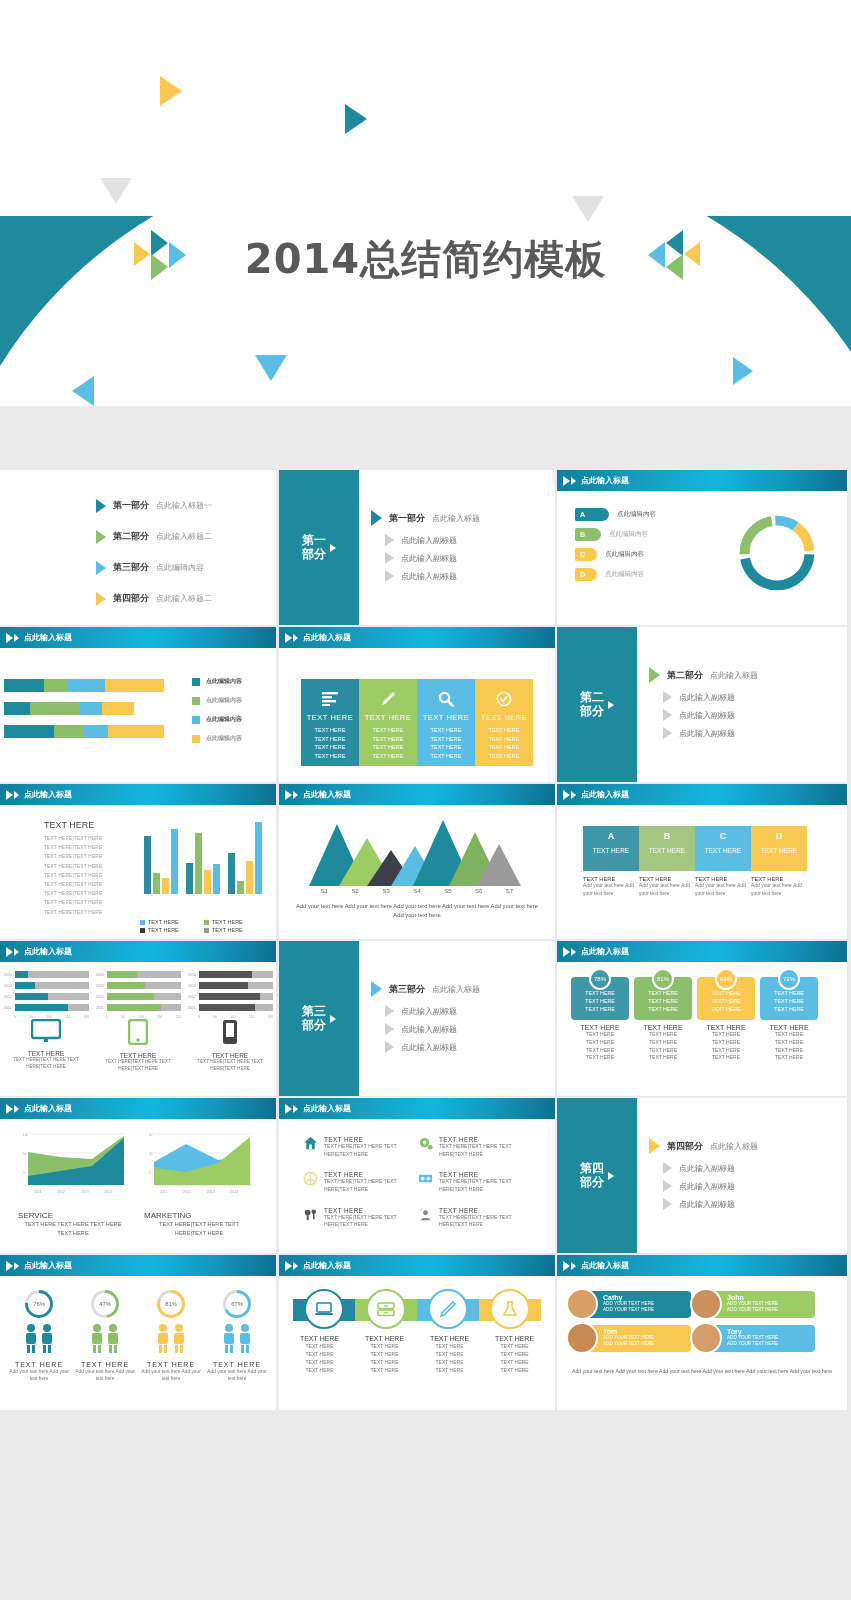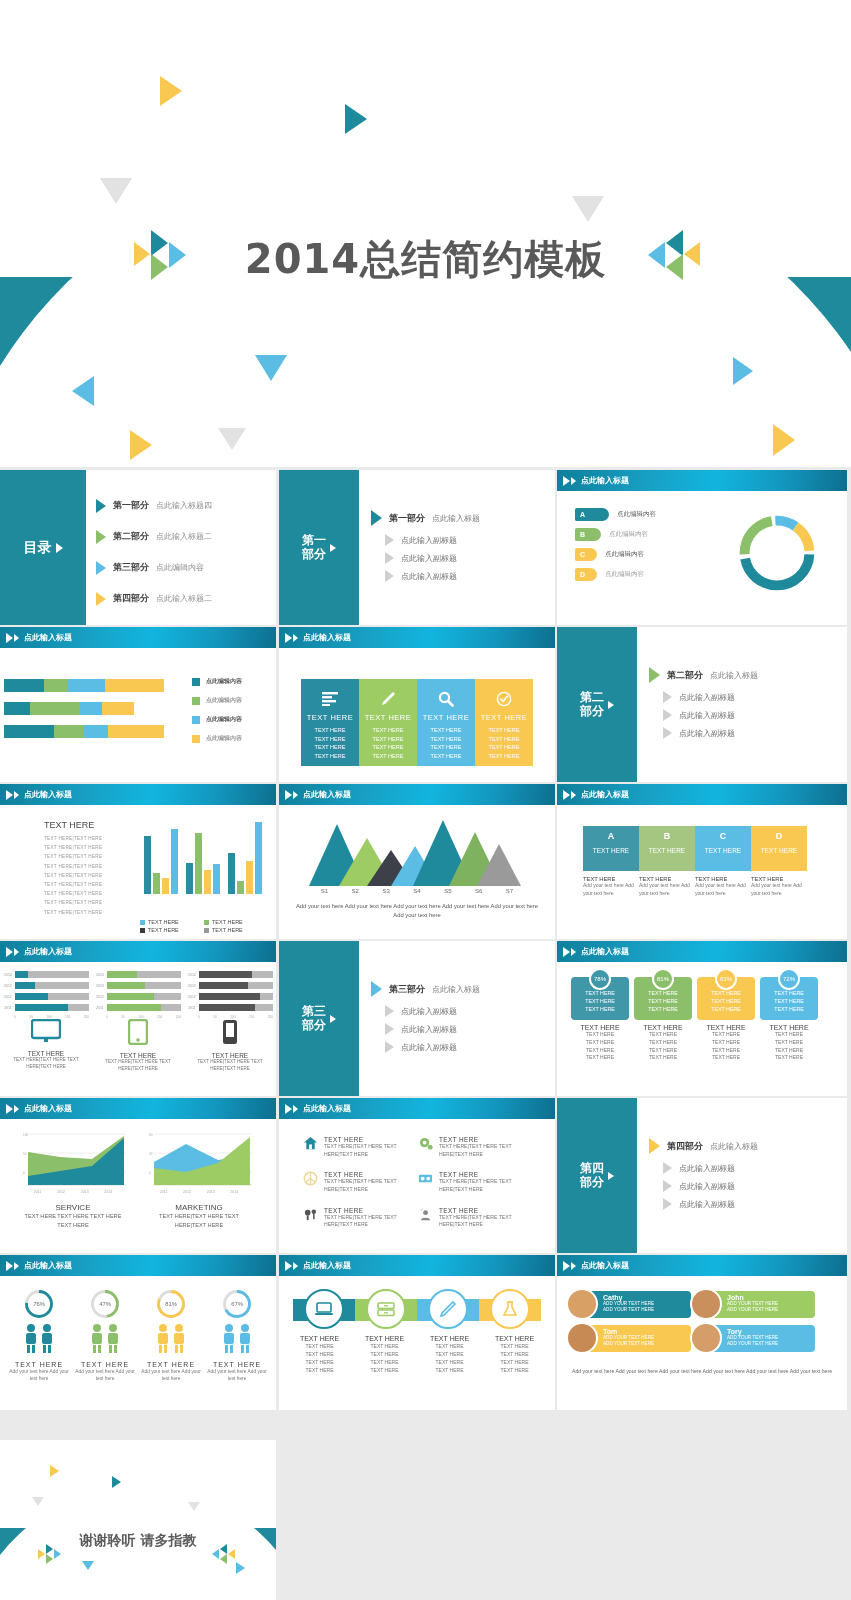--- a/index.html
+++ b/index.html
@@ -9,21 +9,21 @@
     font-family:"Liberation Sans", sans-serif;
     overflow:hidden;
   }
   .deck { position:relative; width:851px; height:1600px; background:#eaeaea; }
 
   
   .slide { position:absolute; background:#fff; overflow:hidden; }
   .slide.small { width:276px; height:155px; }
 
   
-  #cover { left:0; top:0; width:851px; height:467px; background:#fff; }
+  #cover { left:0; top:0; width:851px; height:406px; background:#fff; }
   .cover-bottom{
     position:absolute; left:0; bottom:0; width:851px; height:190px;
     background:#1f8a9c; overflow:hidden;
   }
   .cover-arc{
     position:absolute; left:-60px; top:140px; width:980px; height:700px;
     background:#ffffff; border-radius:50% 50% 0 0 / 62% 62% 0 0;
   }
   .cover-title{
     position:absolute; left:0; top:232px; width:851px; text-align:center;
@@ -134,21 +134,21 @@
   .pcard{ width:58px; text-align:center; position:relative;}
   .pbox{ height:43px; border-radius:4px; padding-top:13px; color:#fff; font-size:5.3px; line-height:1.5;}
   .pcirc{ position:absolute; left:50%; top:-9px; transform:translateX(-50%);
           width:22px;height:22px;border-radius:50%; background:#fff; border:2px solid #ccc;
           display:flex;align-items:center;justify-content:center; font-size:6px; color:#fff; z-index:2;}
   .pcard .h{ font-size:7px; color:#444; margin-top:4px;}
   .pcard .p{ font-size:5px; color:#777; line-height:1.55;}
 
   
   .area-box{ position:absolute; top:32px; width:110px;}
-  .area-cap{ text-align:center; font-size:8px; color:#4a4a4a; margin-top:9px;}
+  .area-cap{ text-align:left; font-size:8px; color:#4a4a4a; margin-top:17px;}
   .area-p{ text-align:center; font-size:5.6px; color:#666; line-height:1.6;}
 
   
   .ilist{ position:absolute; left:24px; top:38px; width:230px; display:flex; flex-wrap:wrap;}
   .irow{ width:50%; display:flex; gap:6px; margin-bottom:13px;}
   .irow .ic{ width:15px; height:15px; flex:none;}
   .irow .h{ font-size:6.4px; color:#3f3f3f; letter-spacing:.4px;}
   .irow .p{ font-size:5.1px; color:#777; line-height:1.5;}
 
   
@@ -220,29 +220,25 @@
       <div class="tri l" style="left:52px;top:12px;border-right:16px solid #f9c851;border-top-width:12px;border-bottom-width:12px;"></div>
       <div class="tri l" style="left:34px;top:0px;border-right:17px solid #1f8a9c;border-top-width:13px;border-bottom-width:13px;"></div>
       <div class="tri l" style="left:34px;top:24px;border-right:17px solid #8cbf6a;border-top-width:13px;border-bottom-width:13px;"></div>
       <div class="tri l" style="left:16px;top:12px;border-right:17px solid #5bbde4;border-top-width:13px;border-bottom-width:13px;"></div>
     </div>
 
     <div class="cover-title">2014总结简约模板</div>
   </div>
 
   <div class="slide small" style="left:0;top:470px;">
-    <div class="toc-left">
-      <span>目录</span>
-      <span style="display:inline-block;width:0;height:0;border-left:7px solid #fff;border-top:5px solid transparent;border-bottom:5px solid transparent;"></span>
-    </div>
     <div class="toc-list">
       <div class="toc-row">
         <span class="tri r" style="position:relative;border-left:10px solid #1f8a9c;border-top-width:7px;border-bottom-width:7px;"></span>
         <span class="toc-num">第一部分</span>
-        <span class="toc-txt">点此输入标题四</span>
+        <span class="toc-txt">点此输入标题一</span>
       </div>
       <div class="toc-row">
         <span class="tri r" style="position:relative;border-left:10px solid #8cbf6a;border-top-width:7px;border-bottom-width:7px;"></span>
         <span class="toc-num">第二部分</span>
         <span class="toc-txt">点此输入标题二</span>
       </div>
       <div class="toc-row">
         <span class="tri r" style="position:relative;border-left:10px solid #5bbde4;border-top-width:7px;border-bottom-width:7px;"></span>
         <span class="toc-num">第三部分</span>
         <span class="toc-txt">点此编辑内容</span>
@@ -1160,38 +1156,14 @@
       <div class="tcard" style="background:#5bbde4">
         <span class="tav" style="background:#d59e68"></span>
         <div class="nm">Tory</div>
         <div class="tx">ADD YOUR TEXT HERE</div>
         <div class="tx">ADD YOUR TEXT HERE</div>
       </div>
     </div>
     <div class="teamcap">Add your text here Add your text here Add your text here Add your text here Add your text here Add your text here</div>
   </div>
 
-  <div class="slide" id="thanks">
-    <div class="th-bottom"></div>
-    <div class="th-arc"></div>
-    <div class="tri r" style="left:50px;top:25px;border-left:9px solid #f9c851;border-top-width:6px;border-bottom-width:6px;"></div>
-    <div class="tri r" style="left:112px;top:36px;border-left:9px solid #1f8a9c;border-top-width:6px;border-bottom-width:6px;"></div>
-    <div class="tri d" style="left:32px;top:57px;border-top:9px solid #e2e2e2;border-left-width:6px;border-right-width:6px;"></div>
-    <div class="tri d" style="left:188px;top:62px;border-top:9px solid #e2e2e2;border-left-width:6px;border-right-width:6px;"></div>
-    <div class="tri d" style="left:82px;top:121px;border-top:9px solid #5bbde4;border-left-width:6px;border-right-width:6px;"></div>
-    <div class="tri r" style="left:236px;top:122px;border-left:9px solid #5bbde4;border-top-width:6px;border-bottom-width:6px;"></div>
-
-    <div style="position:absolute;left:38px;top:104px;">
-      <div class="tri r" style="left:0;top:5px;border-left:7px solid #f9c851;border-top-width:5px;border-bottom-width:5px;"></div>
-      <div class="tri r" style="left:8px;top:0;border-left:7px solid #1f8a9c;border-top-width:5px;border-bottom-width:5px;"></div>
-      <div class="tri r" style="left:8px;top:10px;border-left:7px solid #8cbf6a;border-top-width:5px;border-bottom-width:5px;"></div>
-      <div class="tri r" style="left:16px;top:5px;border-left:7px solid #5bbde4;border-top-width:5px;border-bottom-width:5px;"></div>
-    </div>
-    <div style="position:absolute;left:206px;top:104px;">
-      <div class="tri l" style="left:22px;top:5px;border-right:7px solid #f9c851;border-top-width:5px;border-bottom-width:5px;"></div>
-      <div class="tri l" style="left:14px;top:0;border-right:7px solid #1f8a9c;border-top-width:5px;border-bottom-width:5px;"></div>
-      <div class="tri l" style="left:14px;top:10px;border-right:7px solid #8cbf6a;border-top-width:5px;border-bottom-width:5px;"></div>
-      <div class="tri l" style="left:6px;top:5px;border-right:7px solid #5bbde4;border-top-width:5px;border-bottom-width:5px;"></div>
-    </div>
-    <div class="th-title">谢谢聆听 请多指教</div>
-  </div>
 
 </div>
 
 </body></html>

